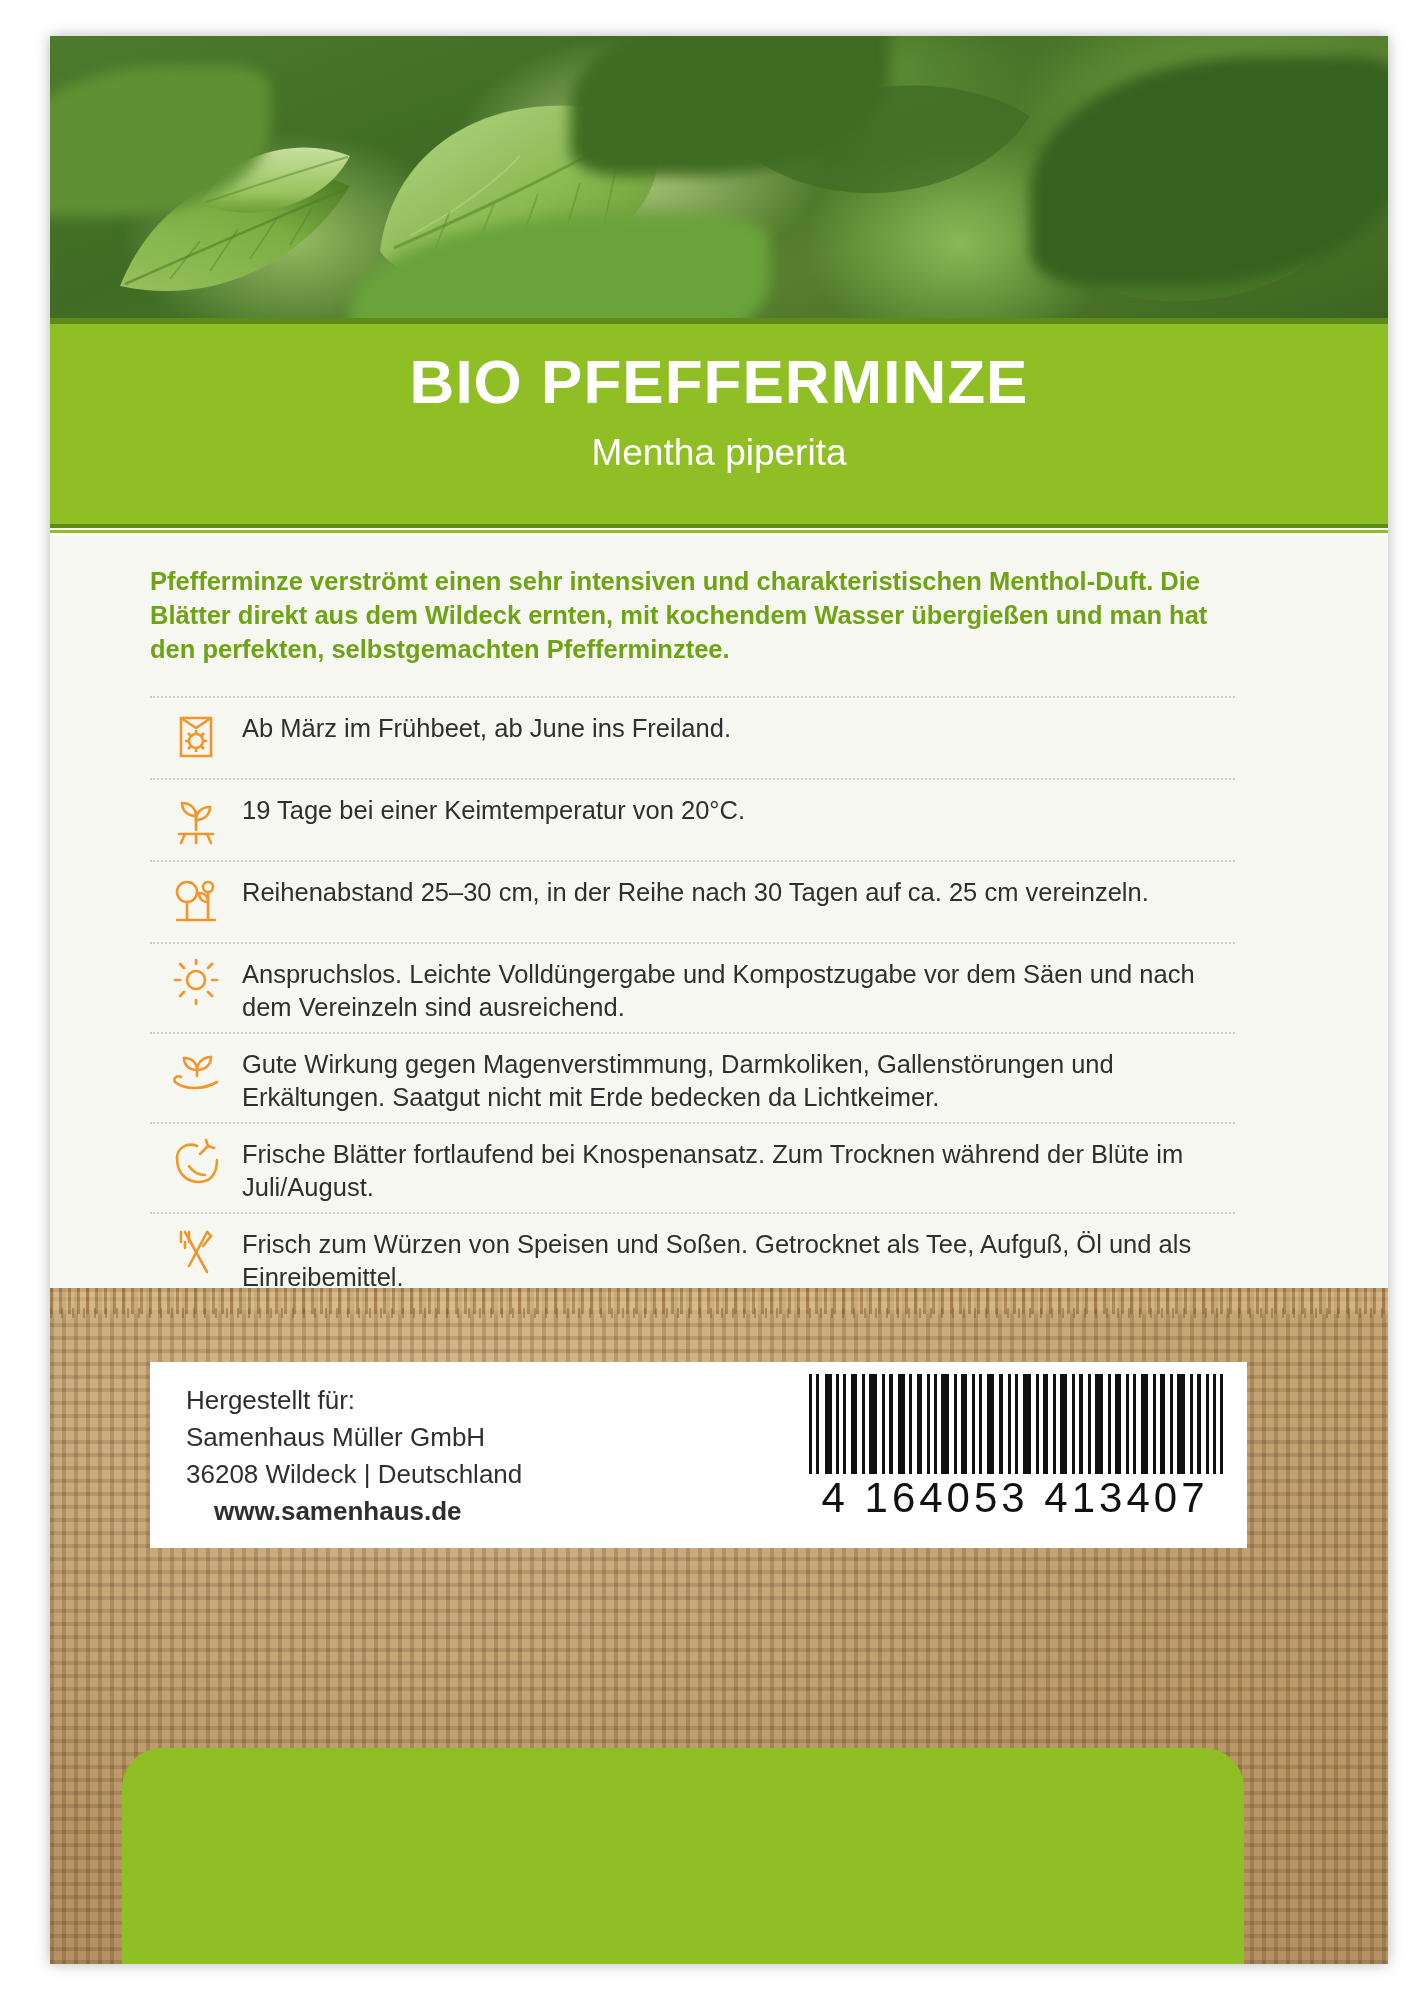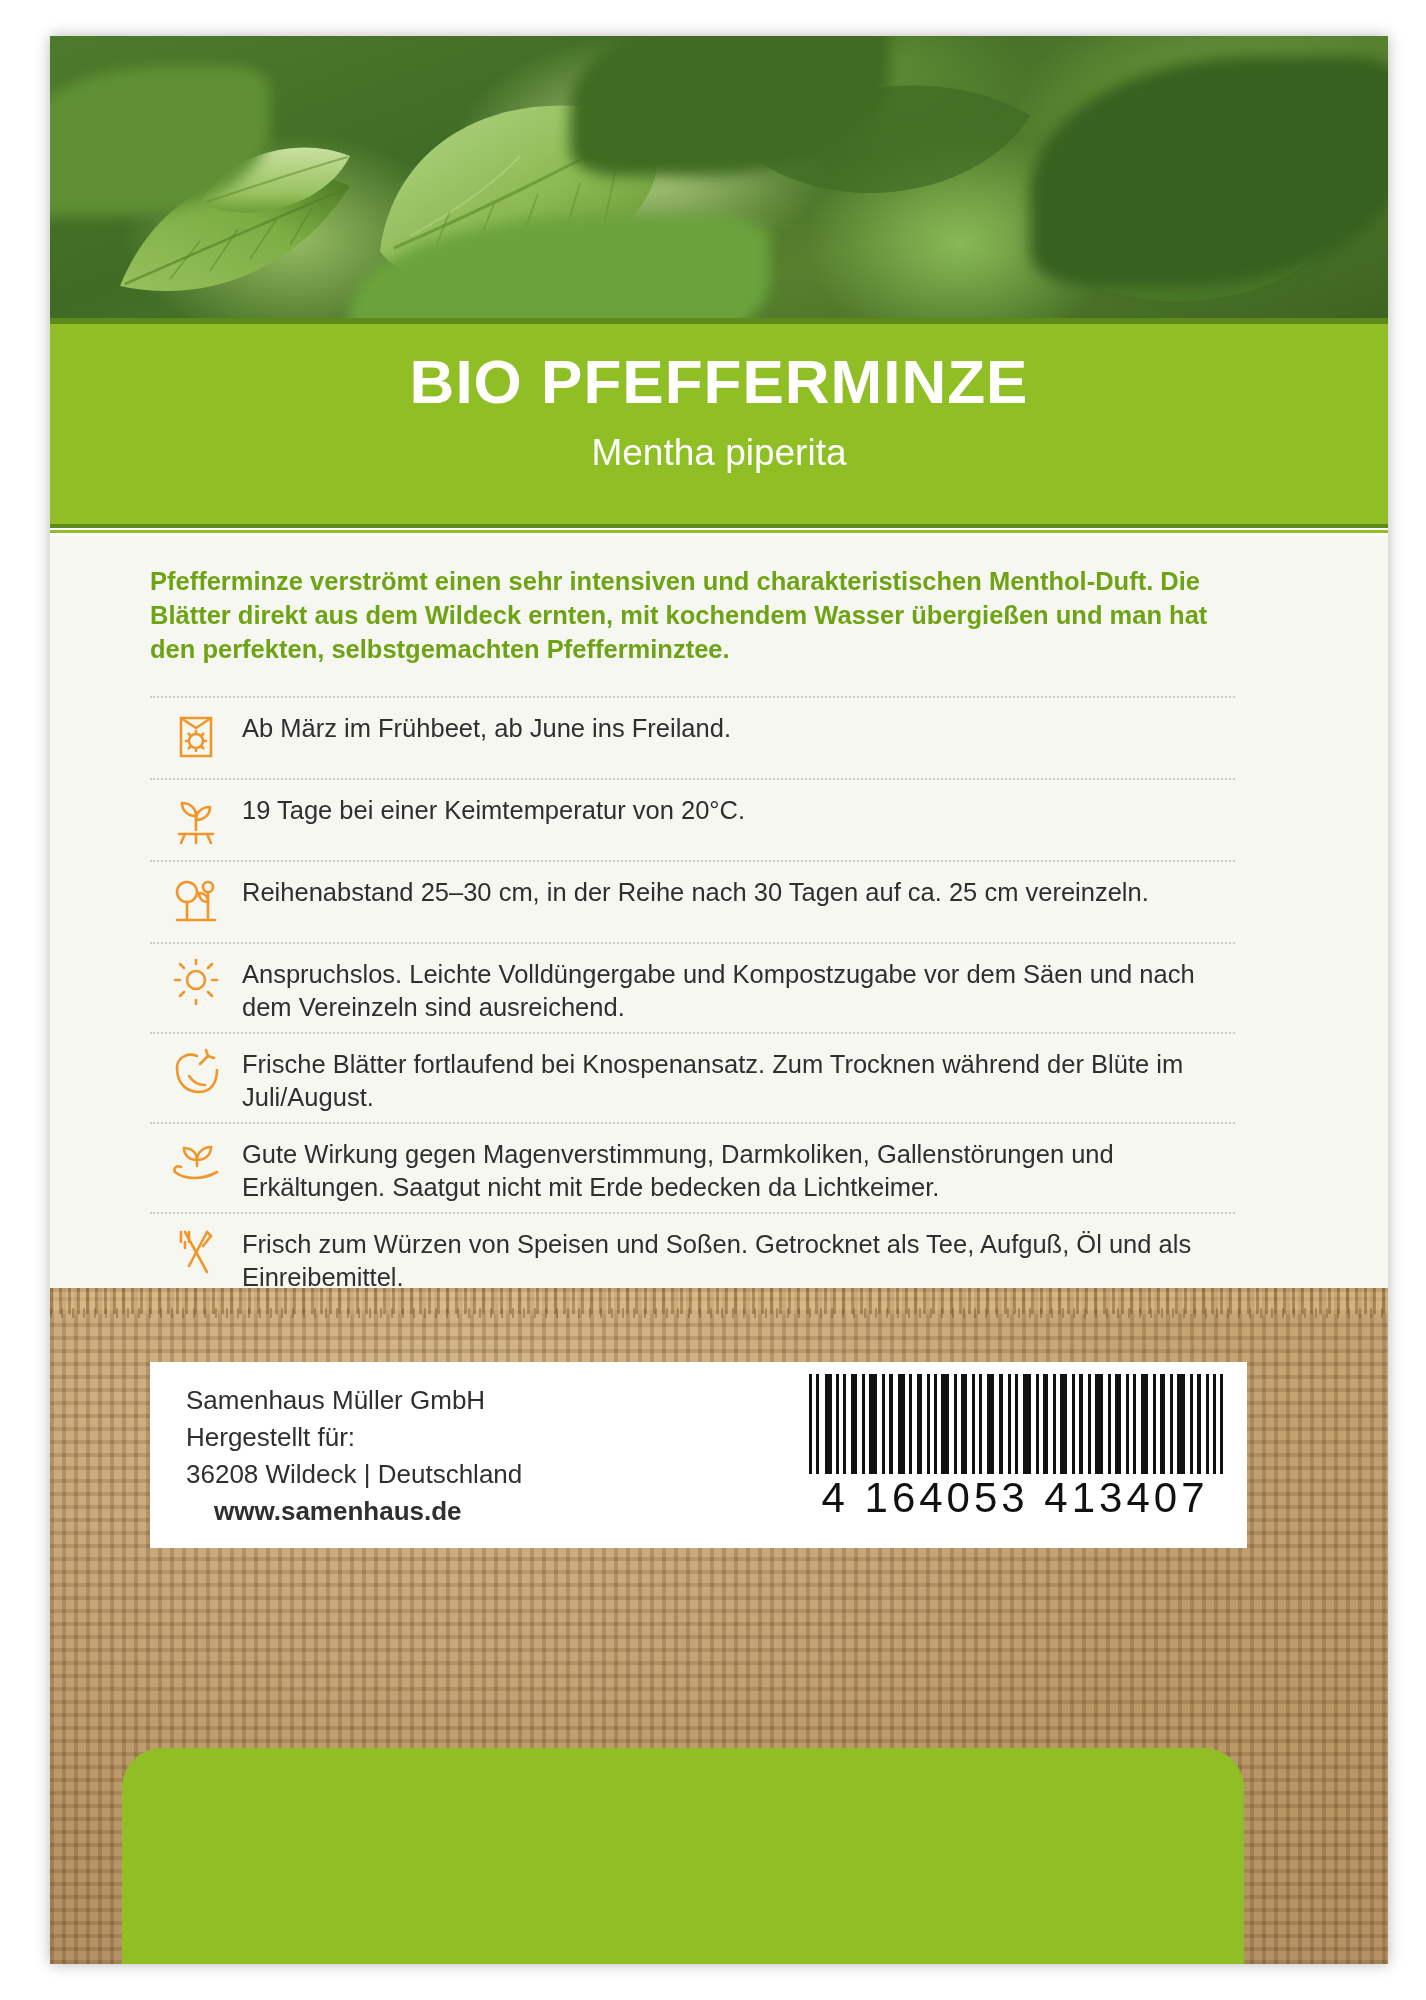--- a/index.html
+++ b/index.html
@@ -259,45 +259,45 @@
             </g>
           </svg>
         </div>
         <div class="rowtext">Anspruchslos. Leichte Volldüngergabe und Kompostzugabe vor dem Säen und nach dem Vereinzeln sind ausreichend.</div>
       </div>
 
       <div class="row">
         <div class="ico">
           <svg width="58" height="58" viewBox="0 0 58 58">
             <g fill="none" stroke="#f0962b" stroke-width="2.6" stroke-linecap="round">
-              <path d="M10 24 C 10 14, 20 8, 30 12"></path>
-              <path d="M10 24 c 0 16, 10 24, 22 24 c 14 0, 18 -12, 18 -22"></path>
-              <path d="M33 20 l8 -8 M41 12 l6 2 M41 12 l-2 -6"></path>
-              <path d="M22 32 c 4 6, 10 9, 16 9"></path>
-            </g>
-          </svg>
-        </div>
-        <div class="rowtext">Frische Blätter fortlaufend bei Knospenansatz. Zum Trocknen während der Blüte im Juli/August.</div>
-      </div>
-
-      <div class="row">
-        <div class="ico">
-          <svg width="58" height="58" viewBox="0 0 58 58">
-            <g fill="none" stroke="#f0962b" stroke-width="2.6" stroke-linecap="round">
               <path d="M8 38 c 10 8, 28 8, 42 0"></path>
               <path d="M8 38 c -2 -4, 2 -7, 6 -5"></path>
               <path d="M30 26 c -8 0, -13 -5, -13 -12 c 8 0, 13 5, 13 12 Z"></path>
               <path d="M30 26 c 8 0, 14 -5, 14 -13 c -8 0, -14 6, -14 13 Z"></path>
               <path d="M30 26 v6"></path>
             </g>
           </svg>
         </div>
         <div class="rowtext">Gute Wirkung gegen Magenverstimmung, Darmkoliken, Gallenstörungen und Erkältungen. Saatgut nicht mit Erde bedecken da Lichtkeimer.</div>
       </div>
 
+      <div class="row">
+        <div class="ico">
+          <svg width="58" height="58" viewBox="0 0 58 58">
+            <g fill="none" stroke="#f0962b" stroke-width="2.6" stroke-linecap="round">
+              <path d="M10 24 C 10 14, 20 8, 30 12"></path>
+              <path d="M10 24 c 0 16, 10 24, 22 24 c 14 0, 18 -12, 18 -22"></path>
+              <path d="M33 20 l8 -8 M41 12 l6 2 M41 12 l-2 -6"></path>
+              <path d="M22 32 c 4 6, 10 9, 16 9"></path>
+            </g>
+          </svg>
+        </div>
+        <div class="rowtext">Frische Blätter fortlaufend bei Knospenansatz. Zum Trocknen während der Blüte im Juli/August.</div>
+      </div>
+
       <div class="row" style="border-bottom:2px dotted #c9cfbf;">
         <div class="ico">
           <svg width="58" height="58" viewBox="0 0 58 58">
             <g fill="none" stroke="#f0962b" stroke-width="2.6" stroke-linecap="round">
               <path d="M18 8 L40 48"></path>
               <path d="M40 8 L22 42"></path>
               <path d="M40 8 l4 4 l-8 10"></path>
               <path d="M14 8 l0 10 M22 8 l0 10 M18 18 l0 6"></path>
             </g>
           </svg>
@@ -311,22 +311,22 @@
   </div>
 
   <div class="burlap">
     <div class="seamtop"></div>
     <div class="fray"></div>
     <div class="fray2"></div>
   </div>
 
   <div class="addrbox">
     <div class="addr">
+      <div>Hergestellt für:</div>
       <div>Samenhaus Müller GmbH</div>
-      <div>Hergestellt für:</div>
       <div>36208 Wildeck | Deutschland</div>
       <div class="url">www.samenhaus.de</div>
     </div>
 
     <div class="barcode">
       <div class="bars">
         <i style="left:4px;width:3px"></i>
           <i style="left:11px;width:3px"></i>
         <i style="left:20px;width:7px"></i>
           <i style="left:31px;width:3px"></i>

